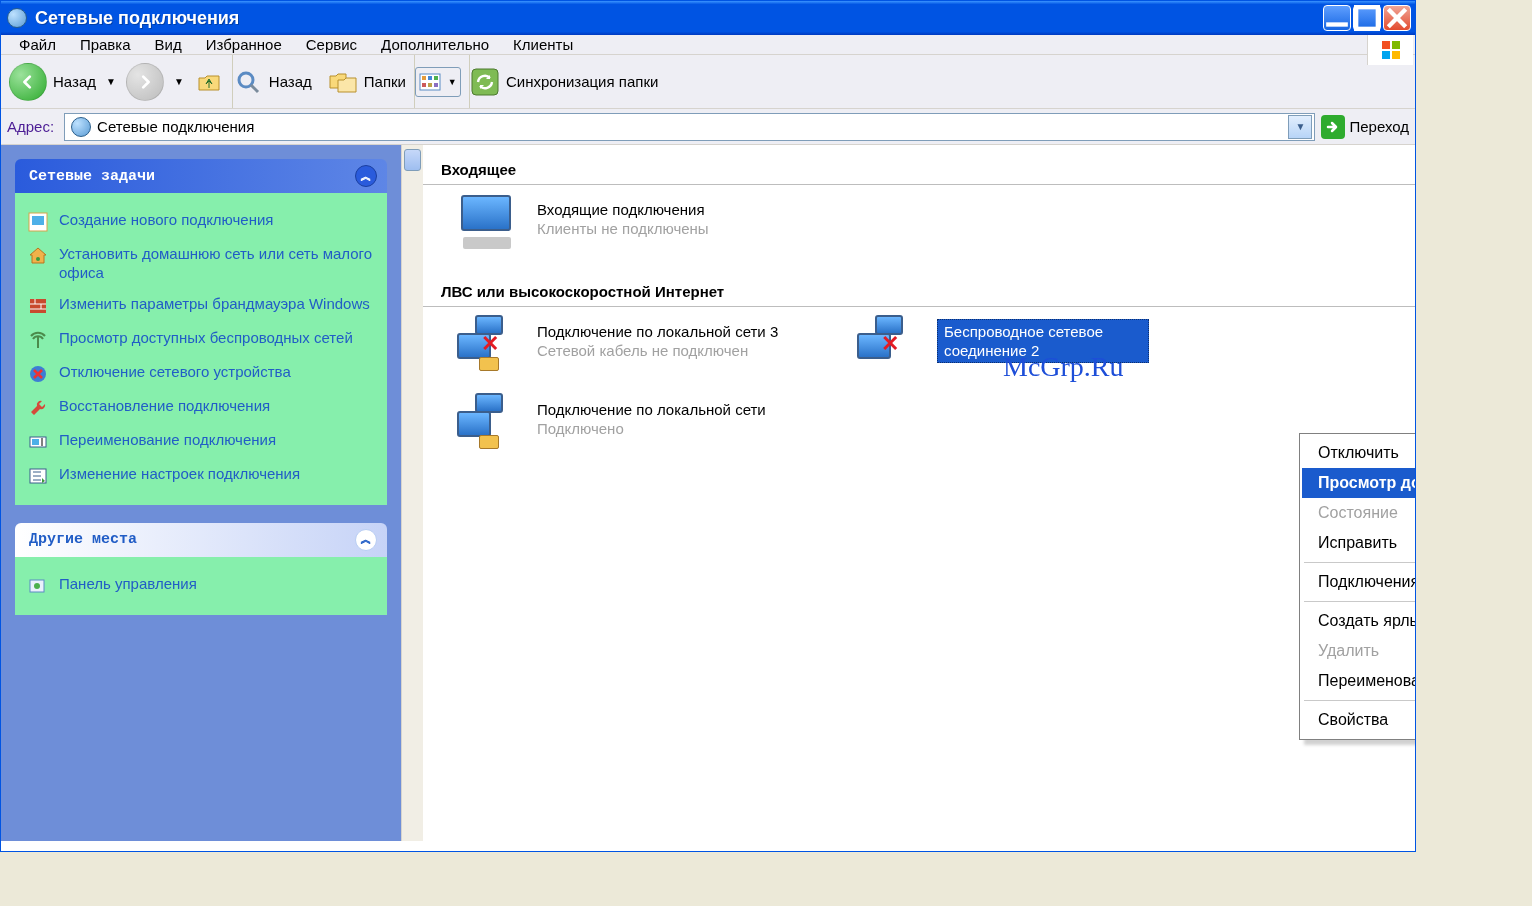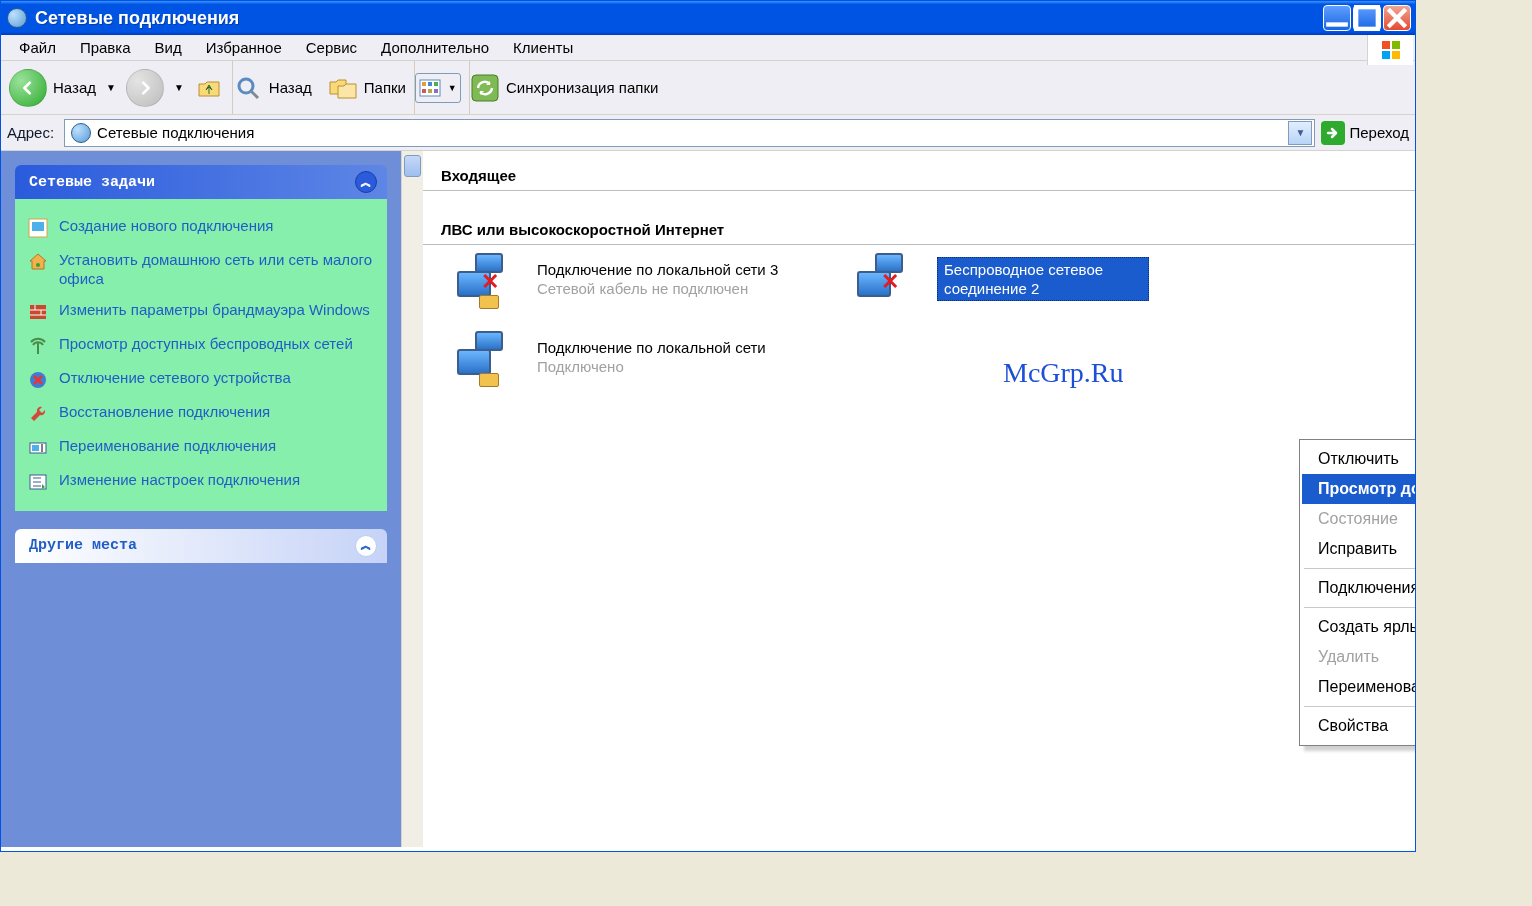--- a/index.html
+++ b/index.html
@@ -46,21 +46,21 @@
     width: 28px; height: 26px;
     border-radius: 4px;
     border: 1px solid #fff;
     background: linear-gradient(#5f9fff, #1766e3);
     display: flex; align-items: center; justify-content: center;
     color: #fff; font-weight: bold; font-size: 15px;
   }
   .win-btn.close { background: linear-gradient(#f0a596, #e34b2f); }
   
   .menubar {
-    height: 26px;
+    height: 20px;
     background: #eeeef4;
     border-bottom: 1px solid #d6d3ce;
     display: flex;
     align-items: center;
     padding: 0 6px;
     position: relative;
   }
   .menubar .menu-item {
     padding: 4px 12px;
     font-size: 15px;
@@ -108,21 +108,21 @@
   
   .addressbar {
     height: 36px;
     background: #eeeef4;
     border-bottom: 1px solid #d6d3ce;
     display:flex; align-items:center;
     padding: 0 6px;
     gap: 6px;
     font-size: 15px;
   }
-  .addressbar .label { color:#0f172a; padding-right:4px; }
+  .addressbar .label { color:#4c1d95; padding-right:4px; }
   .address-field {
     flex:1;
     height: 28px;
     background:#fff;
     border: 1px solid #7f9db9;
     display:flex; align-items:center;
     padding: 0 2px 0 6px;
   }
   .address-field .addr-icon {
     width: 20px; height: 20px; margin-right: 6px;
@@ -445,29 +445,52 @@
             <span>Изменение настроек подключения</span>
           </div>
         </div>
       </div>
 
       <div class="panel">
         <div class="panel-head secondary">
           <span>Другие места</span>
           <div class="collapse-btn">︽</div>
         </div>
+        <div class="panel-body">
+          <div class="task">
+            <div class="tico">
+                <svg width="20" height="20" viewBox="0 0 20 20">
+                  <rect x="2" y="4" width="14" height="12" fill="#eaf1fb" stroke="#5b8bc3"></rect>
+                  <circle cx="9" cy="10" r="3" fill="#4db04d"></circle>
+                </svg>
+              </div>
+            <span>Панель управления</span>
+          </div>
+        </div>
       </div>
     </div>
 
     <div class="scrollbar">
       <div class="scroll-thumb"></div>
     </div>
 
     <div class="content">
       <div class="section-head">Входящее</div>
+      <div class="conn-row">
+        <div class="conn-item">
+          <div class="incoming-icon">
+            <div class="screen"></div>
+              <div class="base"></div>
+          </div>
+          <div class="texts">
+            <div class="name">Входящие подключения</div>
+            <div class="sub">Клиенты не подключены</div>
+          </div>
+        </div>
+      </div>
 
       <div class="section-head" style="margin-top:26px;">ЛВС или высокоскоростной Интернет</div>
       <div class="conn-row">
         <div class="conn-item">
           <div class="net-icon">
             <div class="mon small m1"></div>
               <div class="mon m2"></div>
               <div class="plug"></div>
             <div class="redx">✕</div>
           </div>

